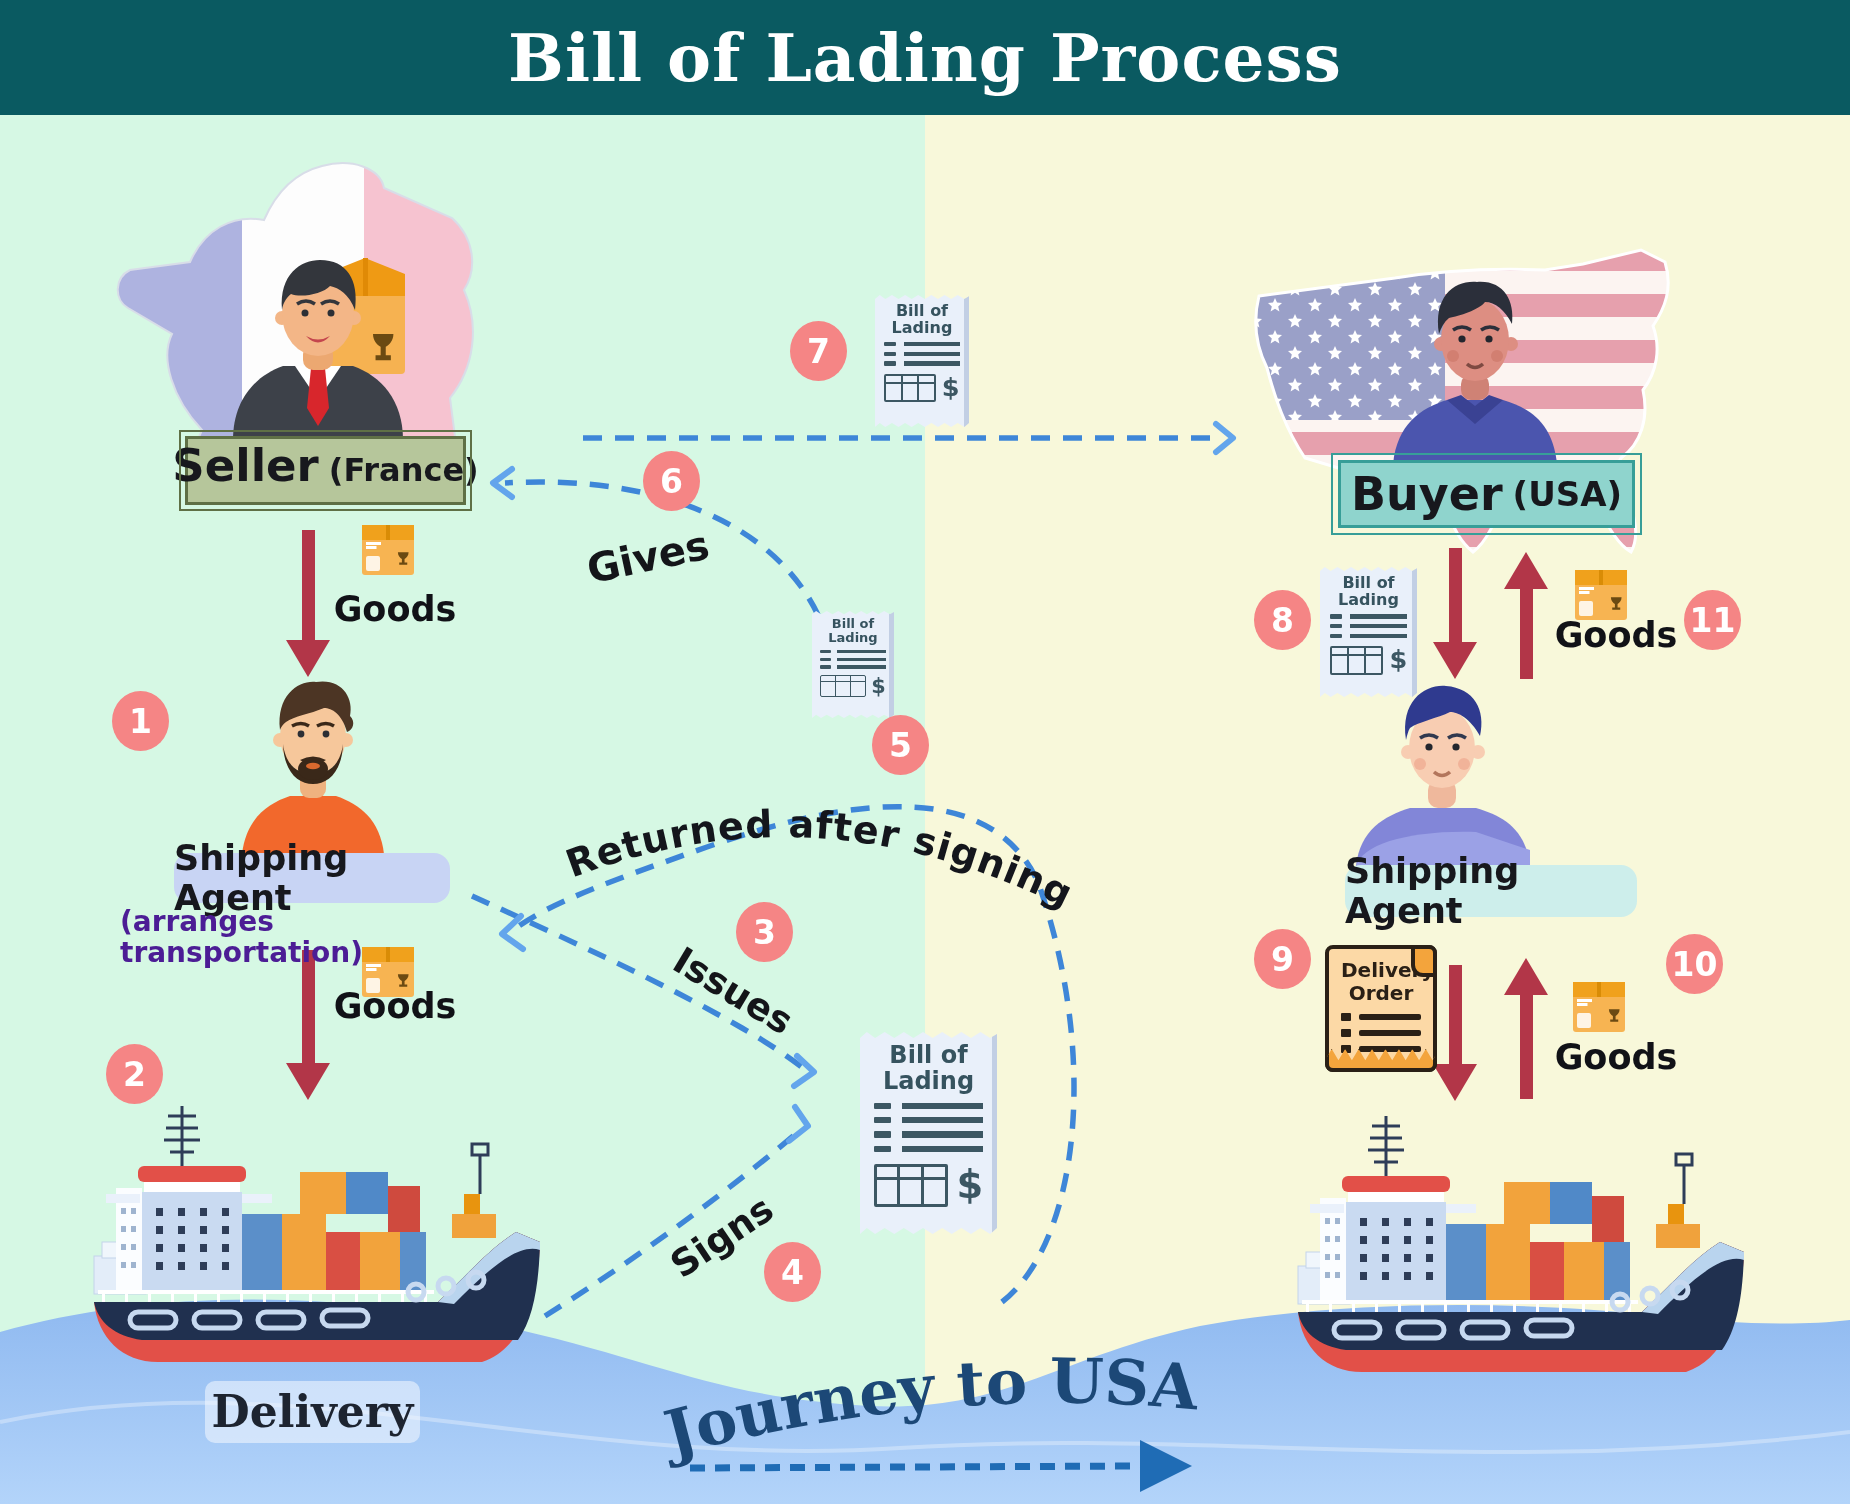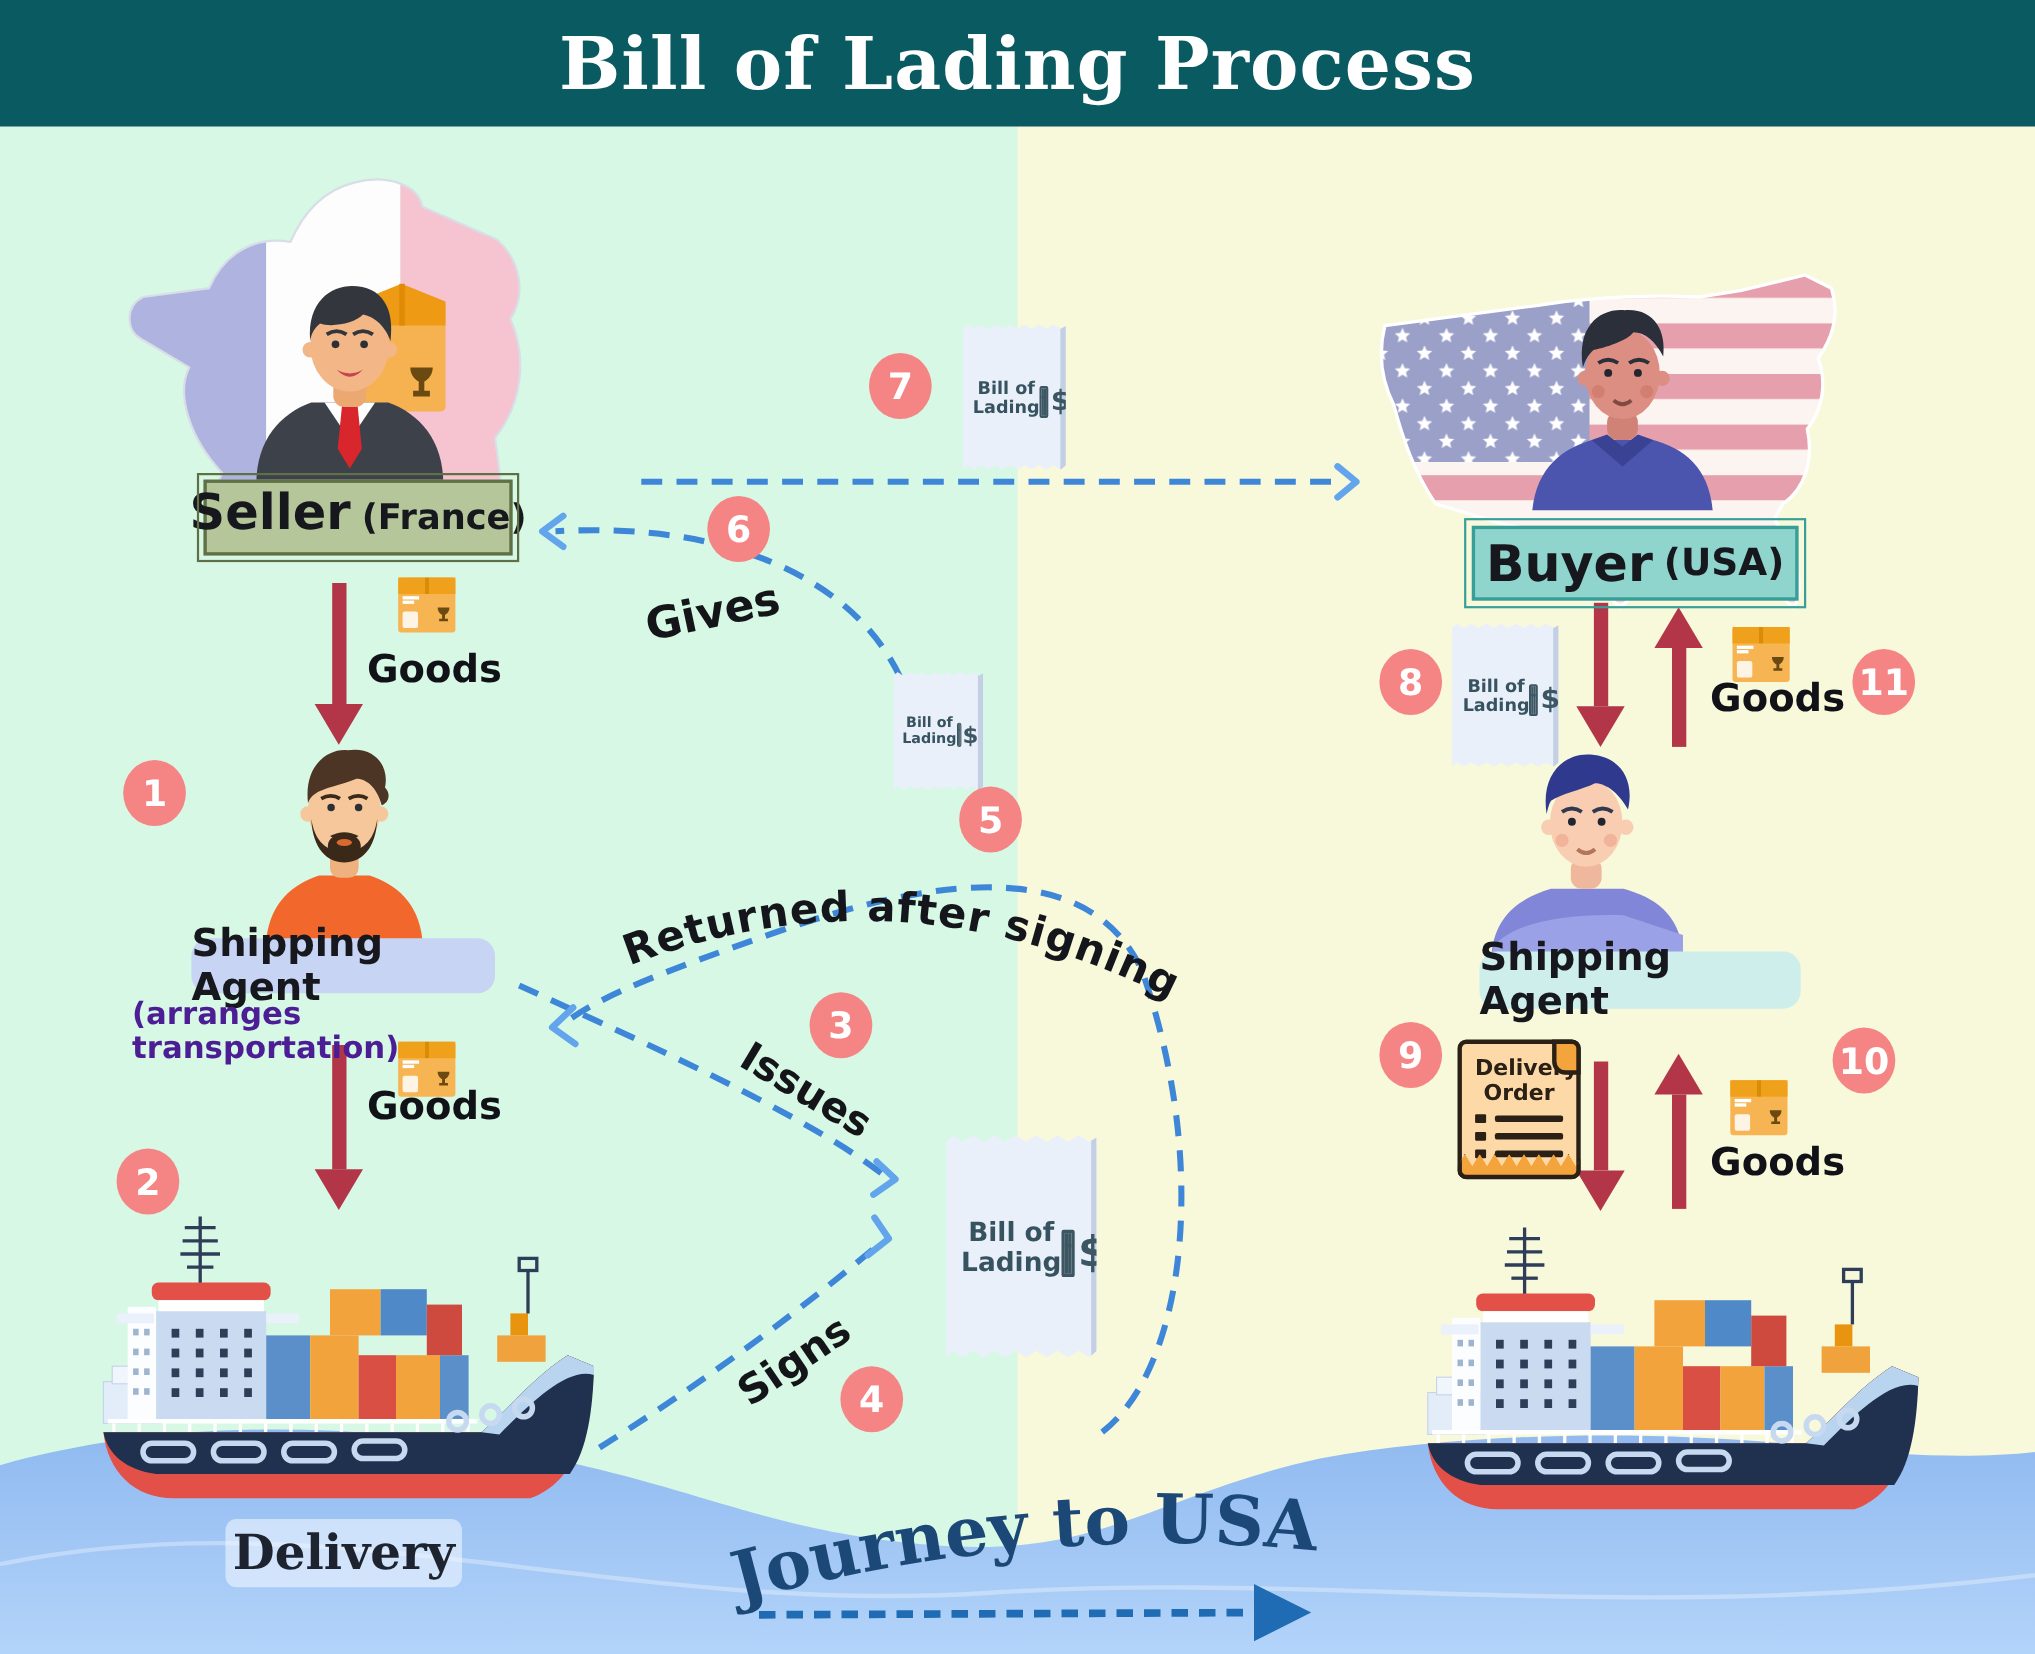--- a/index.html
+++ b/index.html
@@ -38,21 +38,21 @@
   .gbox .g-label{position:absolute;left:8%;bottom:8%;width:26%;height:30%;background:rgba(255,255,255,.85);border-radius:2px;}
   .gbox svg{position:absolute;right:9%;bottom:10%;width:24%;height:46%;}
   
   .rarrow{display:flex;flex-direction:column;align-items:center;z-index:24;}
   .rarrow .shaft{width:13px;background:#b23648;}
   .rarrow .head-down{width:0;height:0;border-left:22px solid transparent;border-right:22px solid transparent;border-top:37px solid #b23648;}
   .rarrow .head-up{width:0;height:0;border-left:22px solid transparent;border-right:22px solid transparent;border-bottom:37px solid #b23648;}
   
   .bol{z-index:27;}
   .bol-paper{width:100%;height:100%;background:#e9f0fa;box-sizing:border-box;padding:7% 10% 6% 10%;
-             display:flex;flex-direction:row;align-items:center;
+             display:flex;flex-direction:column;align-items:center;
              box-shadow:inset -5px 0 0 rgba(156,173,205,.5);
              clip-path:polygon(0 3%,5% 0,11% 3%,18% 0,25% 3%,32% 0,39% 3%,46% 0,53% 3%,60% 0,67% 3%,74% 0,81% 3%,88% 0,95% 3%,100% 1%,100% 97%,95% 100%,88% 97%,81% 100%,74% 97%,67% 100%,60% 97%,53% 100%,46% 97%,39% 100%,32% 97%,25% 100%,18% 97%,11% 100%,5% 97%,0 100%);}
   .bol-title{font-weight:800;color:#36535f;text-align:center;line-height:1.1;font-size:1em;}
   .bol-title span{display:block;}
   .bol-row{display:flex;gap:10%;width:100%;align-items:center;margin-top:.34em;}
   .bol-dash{width:16%;height:.26em;background:#3c5763;border-radius:1px;}
   .bol-line{flex:1;height:.26em;background:#3c5763;}
   .bol-foot{display:flex;align-items:center;gap:8%;width:100%;margin-top:.5em;}
   .bol-table{flex:1;height:1.55em;border:.15em solid #3c5763;border-radius:2px;display:flex;position:relative;}
   .bol-table::before{content:"";position:absolute;left:0;right:0;top:26%;border-top:.15em solid #3c5763;}
@@ -518,21 +518,21 @@
         <span class="do-line"></span>
       </div>
     <div class="do-zig"></div>
   </div>
 
   <div class="abs lab lab-seller" style="left:185px;top:436px;width:281px;height:69px;">
     <span class="big" style="font-size:45px;">Seller</span>
     <span class="small" style="font-size:32px;">(France)</span>
   </div>
 
-  <div class="abs lab lab-buyer" style="left:1338px;top:478px;width:297px;height:68px;">
+  <div class="abs lab lab-buyer" style="left:1338px;top:460px;width:297px;height:68px;">
     <span class="big" style="font-size:46px;">Buyer</span>
     <span class="small" style="font-size:34px;">(USA)</span>
   </div>
 
   <div class="abs lab lab-pill-lav" style="left:174px;top:853px;width:276px;height:50px;">
     <span class="big" style="font-size:35px;">Shipping Agent</span>
   </div>
   <div class="abs sub-label" style="left:120px;top:907px;width:385px;">(arranges transportation)</div>
 
   <div class="abs lab lab-pill-teal" style="left:1345px;top:865px;width:292px;height:52px;">

